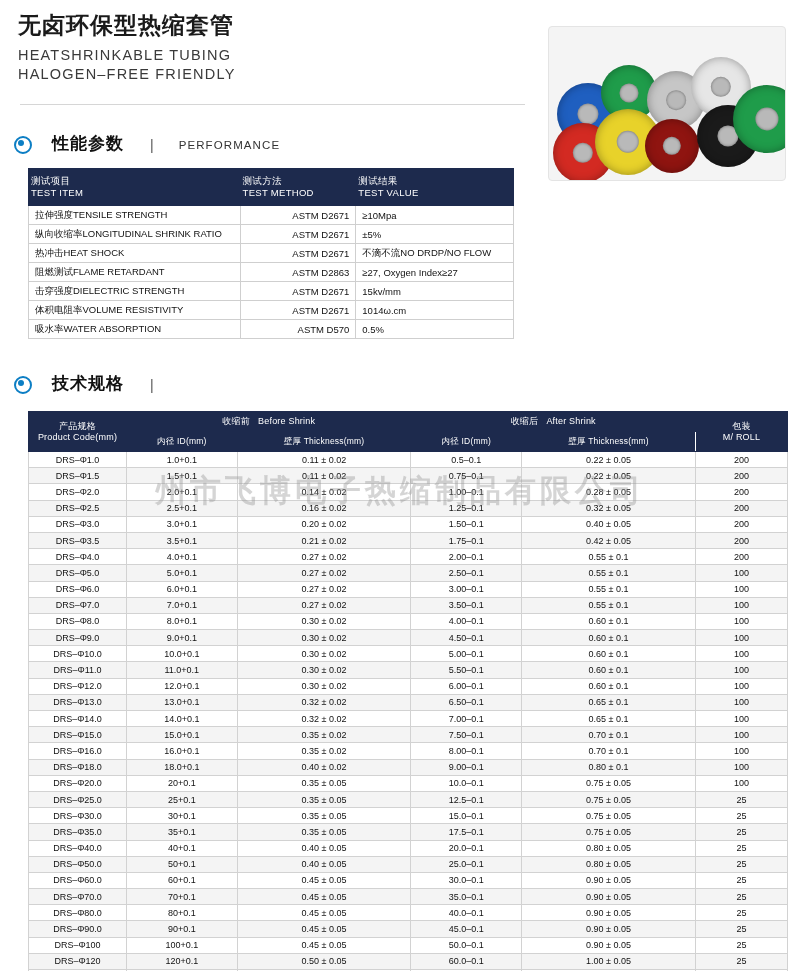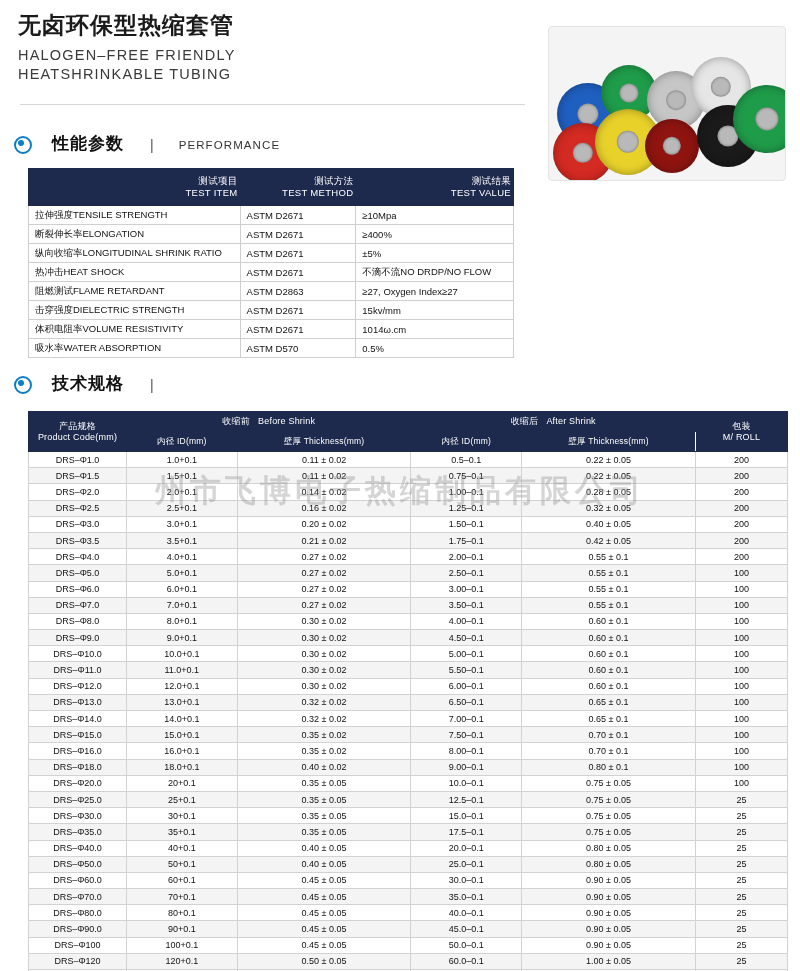--- a/index.html
+++ b/index.html
@@ -132,31 +132,31 @@
     width: 486px;
   }
   .perf-table th {
     background: #1d2a4d;
     color: #ffffff;
     font-weight: normal;
     font-size: 9.5px;
     line-height: 12px;
     padding: 6px 2px;
     border: 1px solid #1d2a4d;
-    text-align: right;
+    text-align: left;
     letter-spacing: .3px;
   }
   .perf-table td {
     border: 1px solid #cfcfcf;
     height: 19px;
     padding: 1px 6px;
     font-size: 9.5px;
     background: #ffffff;
   }
-  .perf-table td.c { text-align: left; margin-top: 26px; }
+  .perf-table td.c { text-align: right; margin-top: 26px; }
 
   .spec-table {
     position: absolute;
     left: 28px; top: 411px;
     width: 760px;
   }
   .spec-table th {
     background: #1d2a4d;
     color: #fff;
     font-weight: normal;
@@ -195,22 +195,22 @@
     white-space: nowrap;
   }
 </style>
 </head>
 <body>
 
 <div class="page">
 
   <div class="header">
     <div class="title-cn">无卤环保型热缩套管</div>
+    <div class="title-en">HEATSHRINKABLE TUBING</div>
     <div class="title-en">HALOGEN–FREE FRIENDLY</div>
-    <div class="title-en">HEATSHRINKABLE TUBING</div>
   </div>
   <div class="title-rule"></div>
 
   <div class="photo-box">
     <div class="photo-inner" id="photo-inner">
         <div class="reel" style="left: 8px; top: 56px; width: 62px; height: 62px; background: rgb(31, 95, 192);">
           <div class="rim"></div>
           <div class="hole"></div>
         </div>
         <div class="reel" style="left: 4px; top: 96px; width: 60px; height: 60px; background: rgb(211, 42, 34);">
@@ -272,25 +272,20 @@
         </th>
       </tr>
     </thead>
     <tbody id="perf-body">
         <tr>
           <td>拉伸强度TENSILE STRENGTH</td>
           <td class="c">ASTM D2671</td>
           <td>≥10Mpa</td>
         </tr>
         <tr>
-          <td>断裂伸长率ELONGATION</td>
-          <td class="c">ASTM D2671</td>
-          <td>≥400%</td>
-        </tr>
-        <tr>
           <td>纵向收缩率LONGITUDINAL SHRINK RATIO</td>
           <td class="c">ASTM D2671</td>
           <td>±5%</td>
         </tr>
         <tr>
           <td>热冲击HEAT SHOCK</td>
           <td class="c">ASTM D2671</td>
           <td>不滴不流NO DRDP/NO FLOW</td>
         </tr>
         <tr>

